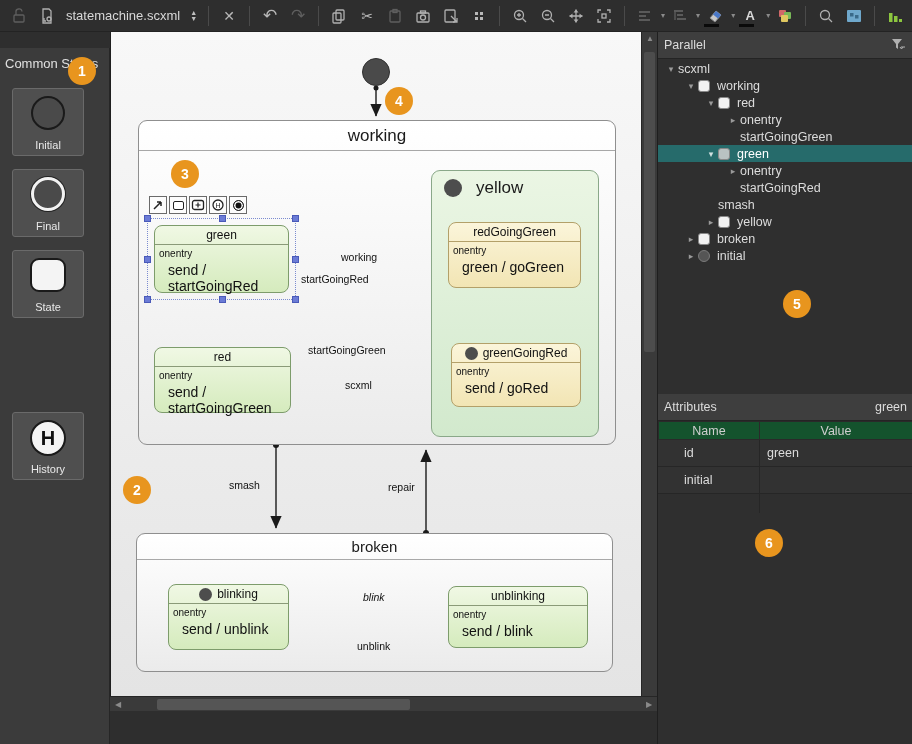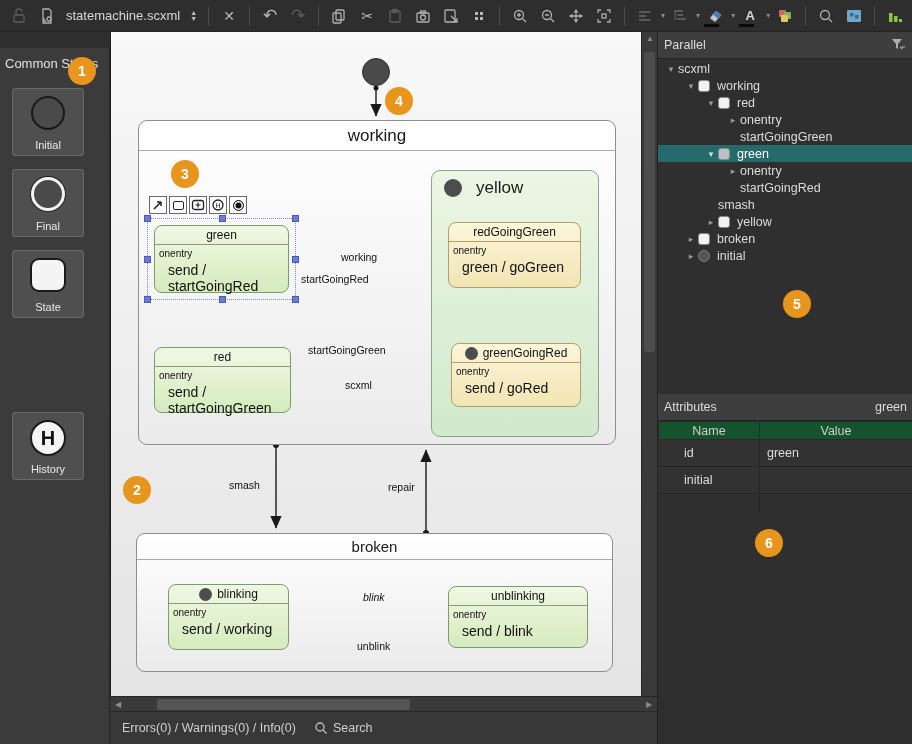--- a/index.html
+++ b/index.html
@@ -388,21 +388,21 @@
     <div class="bigstate" style="left:25px; top:501px; width:477px; height:139px;">
       <div class="bigtitle" style="font-size:15px; height:26px; line-height:26px;">broken</div>
     </div>
 
     <div class="leaf green" style="left:57px; top:552px; width:121px; height:66px;">
       <div class="leaftitle">
           <span class="dotmark"></span>
           <span>blinking</span>
         </div>
       <div class="onentry">onentry</div>
-      <div class="action">send / working</div>
+      <div class="action">send / unblink</div>
     </div>
 
     <div class="leaf green" style="left:337px; top:554px; width:140px; height:62px;">
       <div class="leaftitle">unblinking</div>
       <div class="onentry">onentry</div>
       <div class="action">send / blink</div>
     </div>
 
     <div class="tlabel-line" style="left:230px; top:219px;">working</div>
     <div class="tlabel-line" style="left:190px; top:241px;">startGoingRed</div>
@@ -417,30 +417,20 @@
   <div id="vscroll" class="abs">
     <span class="scrollarrow">▲</span>
     <span id="vthumb"></span>
   </div>
   <div id="hscroll" class="abs">
     <span class="scrollarrow">◀</span>
     <span id="hthumb"></span>
     <span class="scrollarrow" style="position:absolute; right:0;">▶</span>
   </div>
 
-  <div id="statusbar" class="abs">
-    <span>Errors(0) / Warnings(0) / Info(0)</span>
-    <span id="search-box">
-      <svg width="14" height="14">
-          <circle cx="6" cy="6" r="4" stroke="#c0c0c0" stroke-width="1.3" fill="none"></circle>
-          <path d="M9 9 L12.5 12.5" stroke="#c0c0c0" stroke-width="1.3"></path>
-        </svg>
-      <span>Search</span>
-    </span>
-  </div>
 
   <div id="rightpanel" class="abs">
     <div class="panel-header">
       <span>Parallel</span>
       <span>
         <svg width="16" height="14">
             <path d="M2 2 h10 l-4 5 v5 l-2 -1.5 V7 z" fill="#b0b0b0"></path>
             <path d="M11 10 h4 m-2 0 l-1.5 2 l-1.5 -2" stroke="#b0b0b0" fill="none"></path>
           </svg>
       </span>

